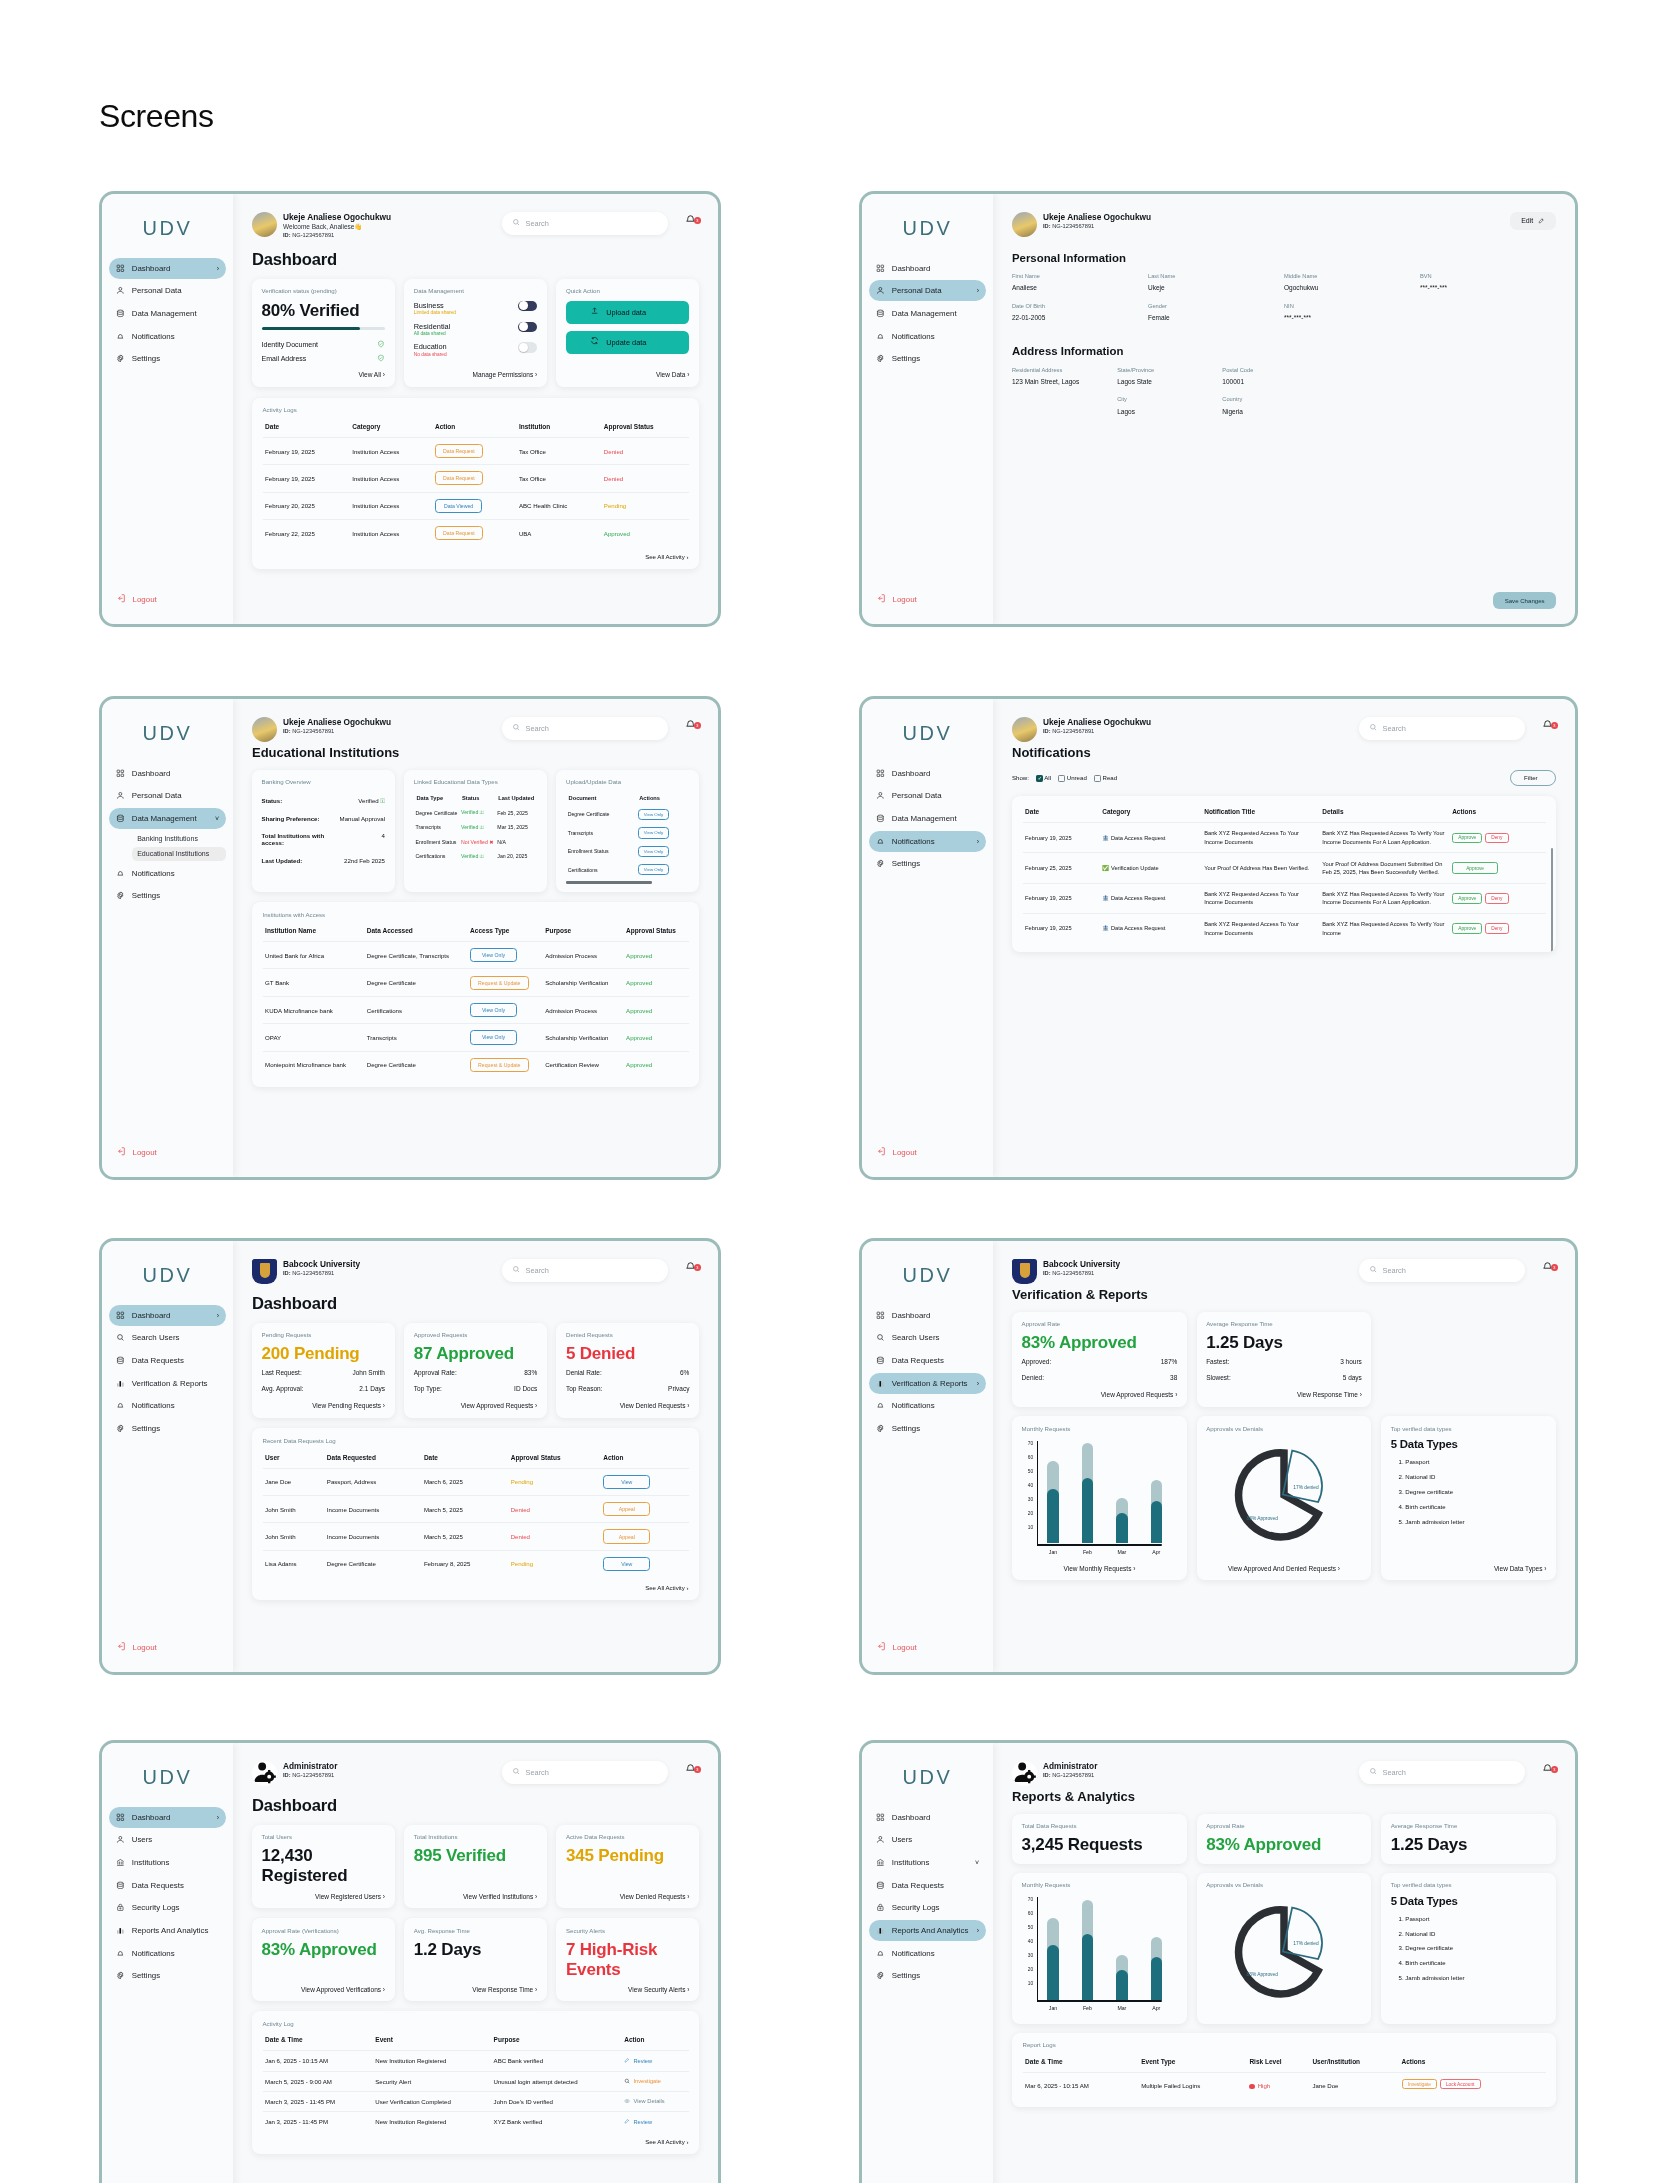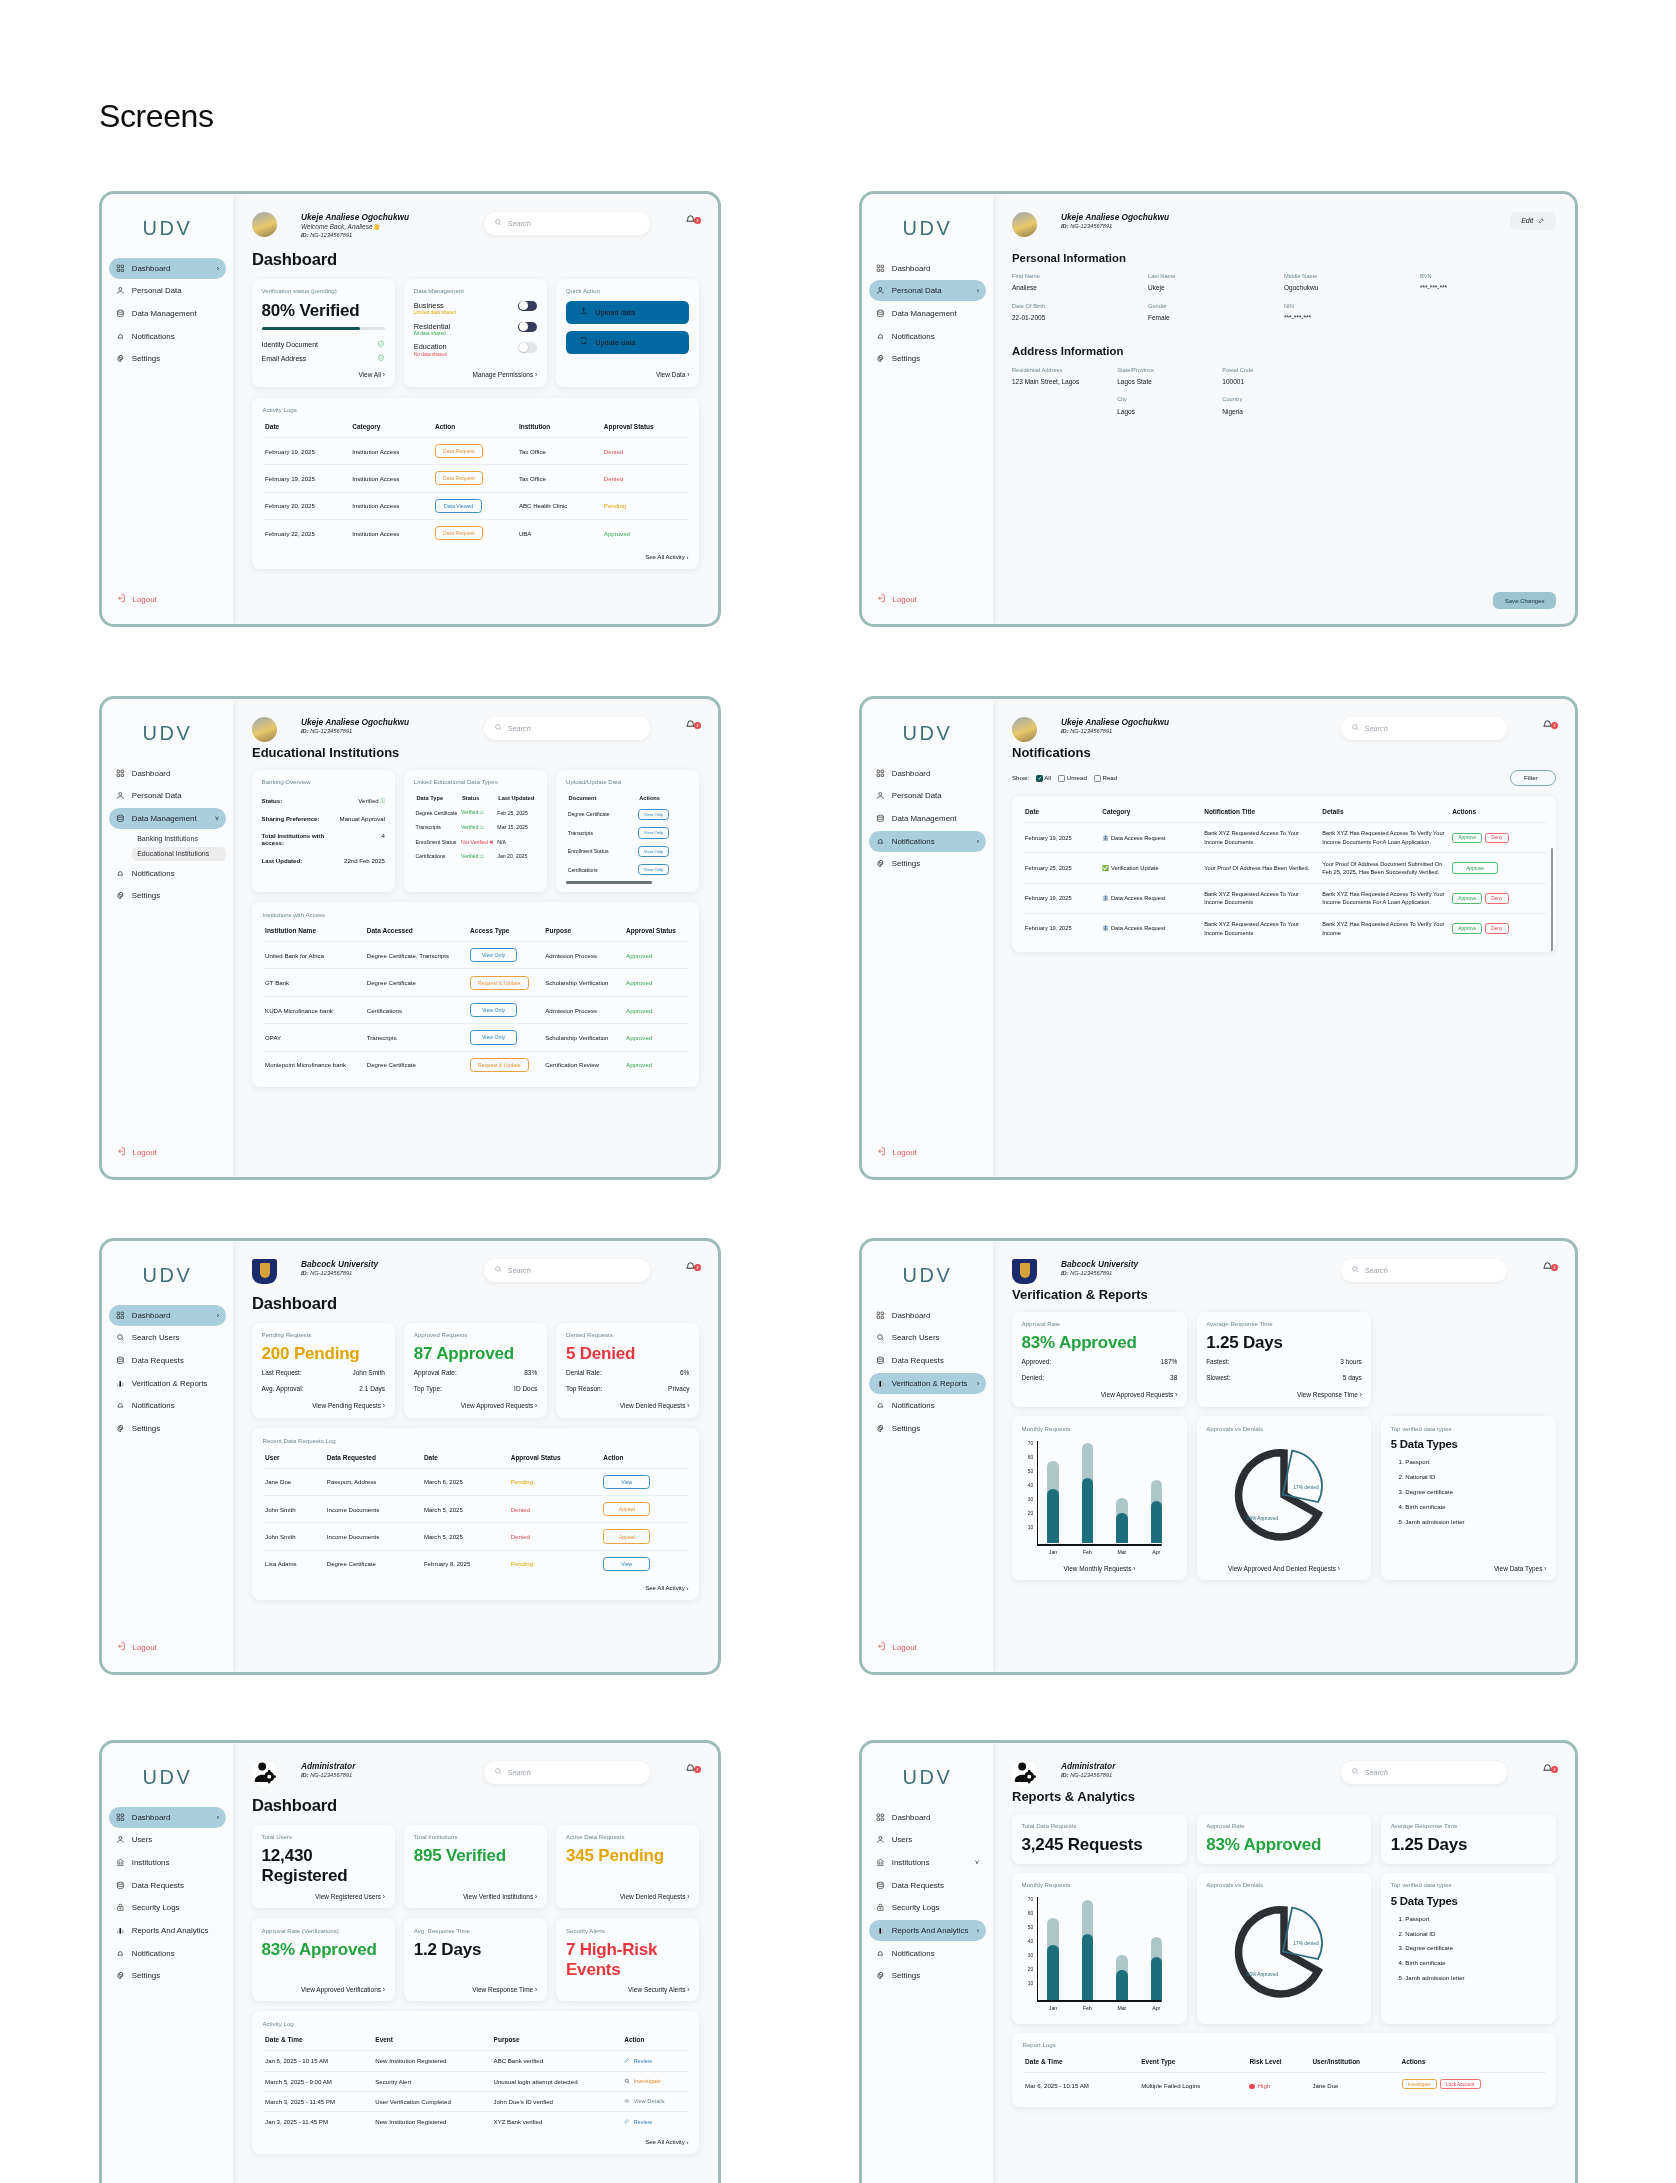--- a/index.html
+++ b/index.html
@@ -60,21 +60,21 @@
   .subnav-item.sel { background:#ececec; }
   .logout {
     margin-top:auto; margin-bottom: 18.3px;
     display:flex; align-items:center; gap:6.1px; padding: 0 7px;
     color:#e4555a; font-size:7.9px; cursor:pointer;
   }
   .logout svg { width:10.5px; height:10.5px; }
 
   
   .main { flex:1; padding: 17.5px 19px 8.7px 19px; position:relative; min-width:0; }
-  .topbar { display:flex; align-items:flex-start; gap: 24px; font-style: italic; }
+  .topbar { display:flex; align-items:flex-start; gap: 6px; }
   .avatar {
     width: 25px; height:25px; border-radius:50%; flex:0 0 25px;
     background: linear-gradient(160deg,#9aa7b8 0%, #e8c86a 55%, #8f7a4a 100%);
     overflow:hidden; position:relative;
   }
   .avatar.shield {
     background: #1b2a6b;
     border-radius: 2.6px 2.6px 9.6px 9.6px;
   }
   .avatar.shield::after{
@@ -130,22 +130,22 @@
   .tog-row{display:flex;align-items:flex-start;justify-content:space-between;margin-bottom:6.1px;}
   .tog-lbl{font-size:7.4px;}
   .tog-sub{font-size:4.8px;margin-top:0.9px;}
   .tog-sub.lim{color:#e0a500;} .tog-sub.all{color:#2ea84f;} .tog-sub.no{color:#e8474f;}
   .toggle{width:19px;height:10.5px;border-radius:6.1px;background:#e3e6e9;position:relative;flex:0 0 19px;cursor:pointer;}
   .toggle.on{background:#333c5c;}
   .toggle .knob{position:absolute;top:0.9px;width:8.7px;height:8.7px;border-radius:50%;background:#fff;box-shadow:0 0.4px 1.3px rgba(0,0,0,.3);}
   .toggle.on .knob{right:0.9px;} .toggle .knob{left:0.9px;}
 
   .qa-btn{
-    background:#0369a1;border-radius:5.2px;height:23px;display:flex;align-items:center;
-    gap:7px;padding:0 13px;font-size:7.4px;margin-bottom:7px;cursor:pointer;
+    background:#14b8a6;border-radius:5.2px;height:23px;display:flex;align-items:center;
+    gap:7px;padding:0 24px;font-size:7.4px;margin-bottom:7px;cursor:pointer;
   }
   .qa-btn svg{width:9.2px;height:9.2px;stroke:#111;fill:none;stroke-width:1.7;}
 
   
   .panel{background:#fbfcfd;border-radius:7.9px;padding:8.7px 10.5px;box-shadow:0 1.7px 7px rgba(20,30,40,.07);}
   .panel-title{font-size:6.1px;color:#6f8792;margin-bottom:6.1px;}
   table{width:100%;border-collapse:collapse;}
   th{font-size:6.5px;font-weight:700;text-align:left;padding:3.5px 2.6px 7px 2.6px;}
   td{font-size:6.1px;padding:6.1px 2.6px;border-top:0.4px solid #eceff1;vertical-align:middle;}
   .pill{display:inline-block;padding:3.1px 7px;border-radius:3.5px;font-size:5.2px;text-align:center;min-width:47px;}

